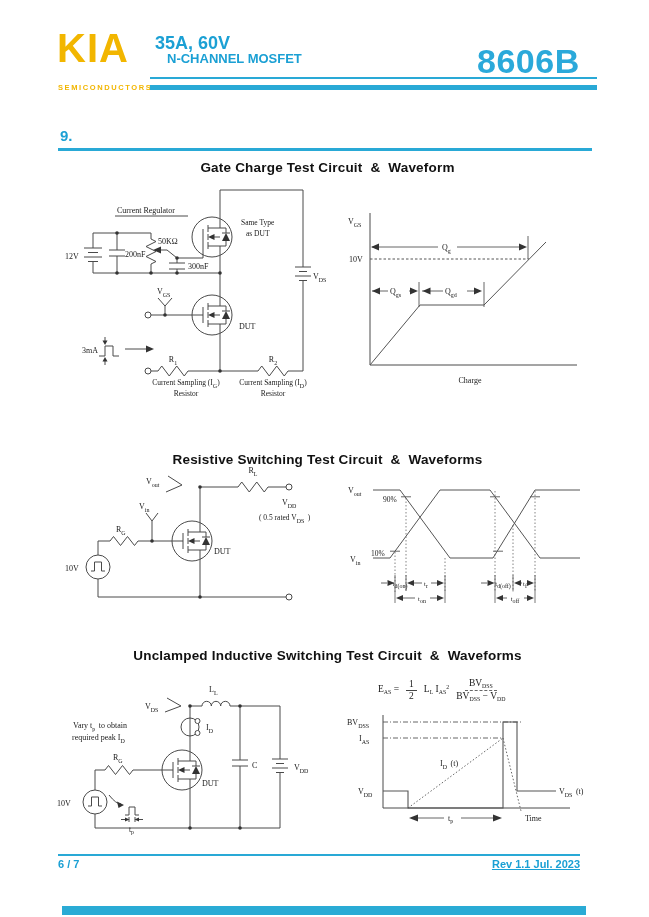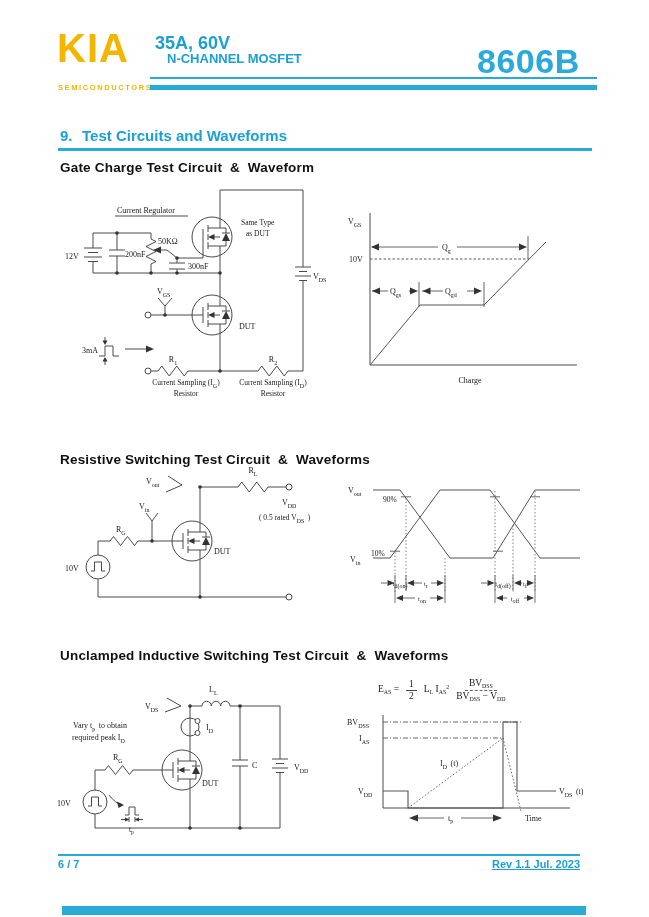--- a/index.html
+++ b/index.html
@@ -12,21 +12,21 @@
   .rating{left:155px;top:33px;font-size:18px;font-weight:bold;color:#1BA0D4;}
   .device{left:155px;top:51px;font-size:13px;font-weight:bold;color:#1BA0D4;margin-left:12px;}
   .part{left:477px;top:42px;font-size:34px;font-weight:600;color:#2BA9DA;letter-spacing:.5px;}
   .rule-thin{left:150px;top:77px;width:447px;height:2px;background:#29A9D6;}
   .rule-thick{left:150px;top:85px;width:447px;height:5px;background:#29A9D6;}
   
   .sec-num{left:60px;top:127px;font-size:15px;font-weight:bold;color:#1BA0D4;}
   .sec-title{left:82px;top:127px;font-size:15px;font-weight:bold;color:#1BA0D4;}
   .sec-rule{left:58px;top:148px;width:534px;height:2.5px;background:#29A9D6;}
   
-  .fig-title{left:60px;width:535px;font-size:13.5px;font-weight:bold;
+  .fig-title{left:60px;width:535px;text-align:center;font-size:13.5px;font-weight:bold;
              color:#111;white-space:pre;letter-spacing:.2px;}
   
   svg text{font-family:"Liberation Serif",serif;font-size:8px;fill:#1a1a1a;}
   svg .sub{font-size:6px;}
   svg .sm{font-size:7.5px;}
   svg .xs{font-size:6.5px;}
   
   .formula{left:378px;top:668px;width:175px;height:44px;display:flex;align-items:center;gap:7px;
            font-family:"Liberation Serif",serif;font-size:9.5px;color:#1a1a1a;}
   .formula sub{font-size:.62em;vertical-align:-.35em;}
@@ -62,21 +62,20 @@
 
   <div class="abs logo">KIA</div>
   <div class="abs logo-sub">SEMICONDUCTORS</div>
   <div class="abs rating">35A,  60V</div>
   <div class="abs device">N-CHANNEL MOSFET</div>
   <div class="abs part">8606B</div>
   <div class="abs rule-thin"></div>
   <div class="abs rule-thick"></div>
 
   <div class="abs sec-num">9.</div>
-  <div class="abs sec-title">Test Circuits and Waveforms</div>
   <div class="abs sec-rule"></div>
 
   <div class="abs fig-title" style="top:160px">Gate Charge Test Circuit  &amp;  Waveform</div>
 
   <svg class="abs" style="left:55px;top:186px" width="285" height="232" viewBox="0 0 285 232">
     <g fill="none" stroke="#4a4a4a" stroke-width="1">
       <path d="M165,4 H248 M248,4 V81 M248,95 V185 M165,31 V4 M148,59 V72 M165,71 V109
                M96,129 H148 M165,149 V185 M38,47 H96 M38,47 V62 M38,76 V87 M38,87 H165
                M62,47 V64 M62,70 V87 M96,47 V53 M96,78 V87 M112,64 H105 M112,64 L122,72
                M122,72 H148 M122,72 V77 M122,83 V87 M110,120 V129 M96,185 H103

